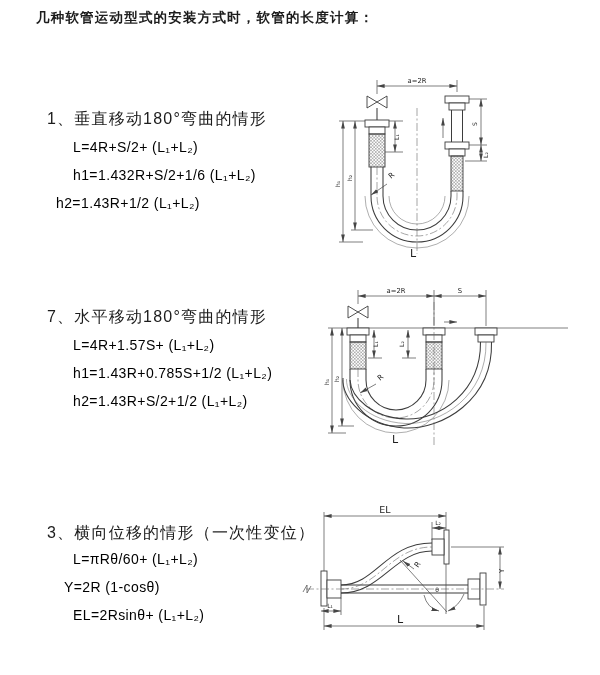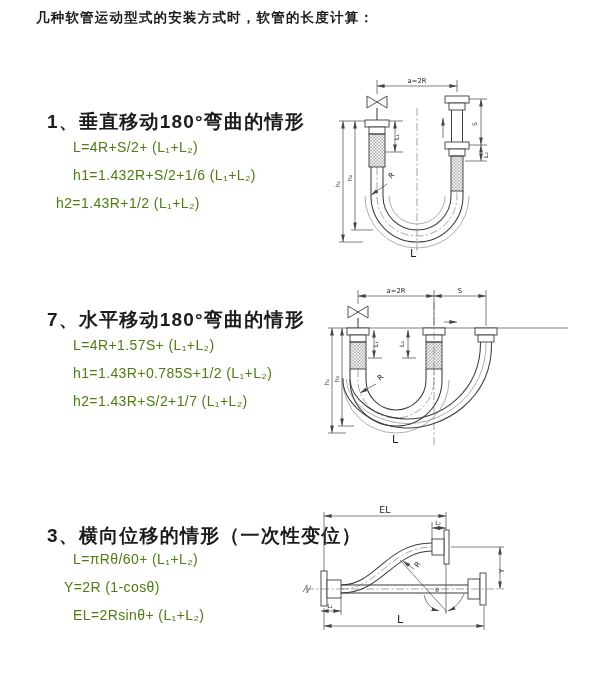--- a/index.html
+++ b/index.html
@@ -2,22 +2,22 @@
 <html><head>
 <meta charset="utf-8">
 <style>
   html,body{margin:0;padding:0}
   body{
     width:600px;height:675px;position:relative;background:#ffffff;
     font-family:"Liberation Sans","DejaVu Sans",sans-serif;color:#1c1c1c;overflow:hidden;
   }
   .abs{position:absolute}
   .title{left:36px;top:9px;font-size:13.5px;font-weight:700;letter-spacing:1.2px}
-  .sec-h{font-size:19px;font-weight:700;letter-spacing:1.2px}
-  .formula{font-size:14px;font-weight:500;color:#4d7c0f;letter-spacing:.4px}
+  .sec-h{font-size:16px;font-weight:400;letter-spacing:1.2px}
+  .formula{font-size:14px;font-weight:500;color:#000000;letter-spacing:.4px}
   svg{overflow:visible}
   svg .th{stroke:#474747;stroke-width:.7;fill:none}
   svg .pl{stroke:#3d3d3d;stroke-width:1.05;fill:none}
   svg .tn{stroke:#6b6b6b;stroke-width:.55;fill:none}
   svg .cl{stroke:#6a6a6a;stroke-width:.6;fill:none;stroke-dasharray:8 2.5 2 2.5}
   svg .fx{fill:#ffffff;stroke:#3d3d3d;stroke-width:.9}
   svg .br{fill:url(#hb);stroke:#3d3d3d;stroke-width:.9}
   svg text{font-family:"DejaVu Sans",sans-serif;fill:#1e1e1e}
   .t6{font-size:6px}.t7{font-size:6.8px}.t8{font-size:7.5px}.t10{font-size:9.5px}.t11{font-size:11px}
 </style>
@@ -38,21 +38,21 @@
 <div class="abs title">几种软管运动型式的安装方式时，软管的长度计算：</div>
 
 <div class="abs sec-h" style="left:47px;top:109px">1、垂直移动180°弯曲的情形</div>
 <div class="abs formula" style="left:73px;top:139px">L=4R+S/2+ (L₁+L₂)</div>
 <div class="abs formula" style="left:73px;top:167px">h1=1.432R+S/2+1/6 (L₁+L₂)</div>
 <div class="abs formula" style="left:56px;top:195px">h2=1.43R+1/2 (L₁+L₂)</div>
 
 <div class="abs sec-h" style="left:47px;top:307px">7、水平移动180°弯曲的情形</div>
 <div class="abs formula" style="left:73px;top:337px">L=4R+1.57S+ (L₁+L₂)</div>
 <div class="abs formula" style="left:73px;top:365px">h1=1.43R+0.785S+1/2 (L₁+L₂)</div>
-<div class="abs formula" style="left:73px;top:393px">h2=1.43R+S/2+1/7 (L₁+L₂)</div>
+<div class="abs formula" style="left:73px;top:393px">h2=1.43R+S/2+1/2 (L₁+L₂)</div>
 
 <div class="abs sec-h" style="left:47px;top:523px">3、横向位移的情形（一次性变位）</div>
 <div class="abs formula" style="left:73px;top:551px">L=πRθ/60+ (L₁+L₂)</div>
 <div class="abs formula" style="left:64px;top:579px">Y=2R (1-cosθ)</div>
 <div class="abs formula" style="left:73px;top:607px">EL=2Rsinθ+ (L₁+L₂)</div>
 
 <svg class="abs" style="left:315px;top:72px" width="285" height="192" viewBox="0 0 285 192">
   <g>
     <line class="th" x1="62" y1="8" x2="62" y2="22"></line>
     <line class="th" x1="142" y1="8" x2="142" y2="20"></line>

